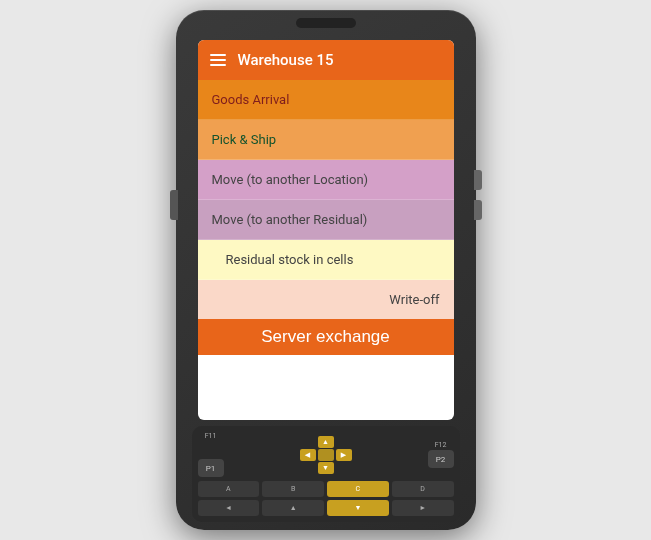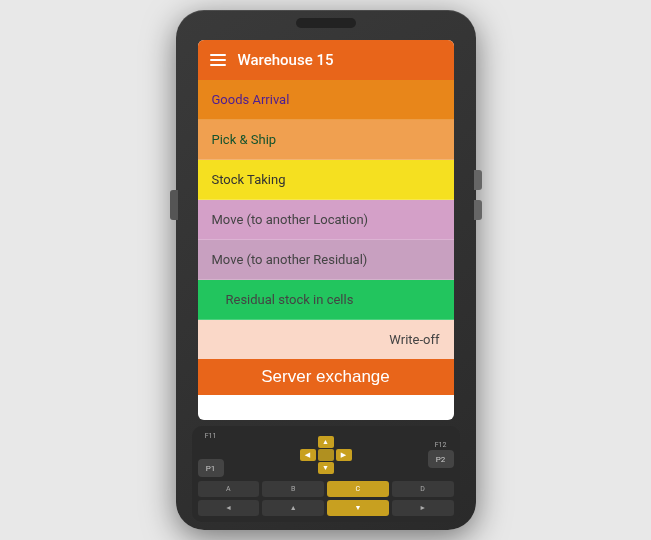--- a/index.html
+++ b/index.html
@@ -129,40 +129,40 @@
       border-bottom: 1px solid rgba(255,255,255,0.2);
     }
 
     .menu-item:last-child {
       border-bottom: none;
       text-align: right;
     }
 
     .item-goods-arrival {
       background: #e8861a;
-      color: #4c1d95;
+      color: #7f1d1d;
     }
     .item-pick-ship {
       background: #f0a050;
       color: #14532d;
     }
     .item-stock-taking {
       background: #f5e020;
       color: #333;
     }
     .item-move-location {
       background: #d4a0c8;
       color: #444;
     }
     .item-move-warehouse {
       background: #c8a0c0;
       color: #444;
     }
     .item-residual {
-      background: #22c55e;
+      background: #fef9c3;
       color: #444;
       padding-left: 28px;
     }
     .item-writeoff {
       background: #fad8c8;
       color: #444;
     }
 
     
     .server-exchange-btn {
@@ -307,23 +307,20 @@
       <div class="menu-list">
 
         <div class="menu-item item-goods-arrival">
           <span>Goods Arrival</span>
         </div>
 
         <div class="menu-item item-pick-ship">
           <span>Pick &amp; Ship</span>
         </div>
 
-        <div class="menu-item item-stock-taking">
-          <span>Stock Taking</span>
-        </div>
 
         <div class="menu-item item-move-location">
           <span>Move (to another Location)</span>
         </div>
 
         <div class="menu-item item-move-warehouse">
           <span>Move (to another Residual)</span>
         </div>
 
         <div class="menu-item item-residual">

